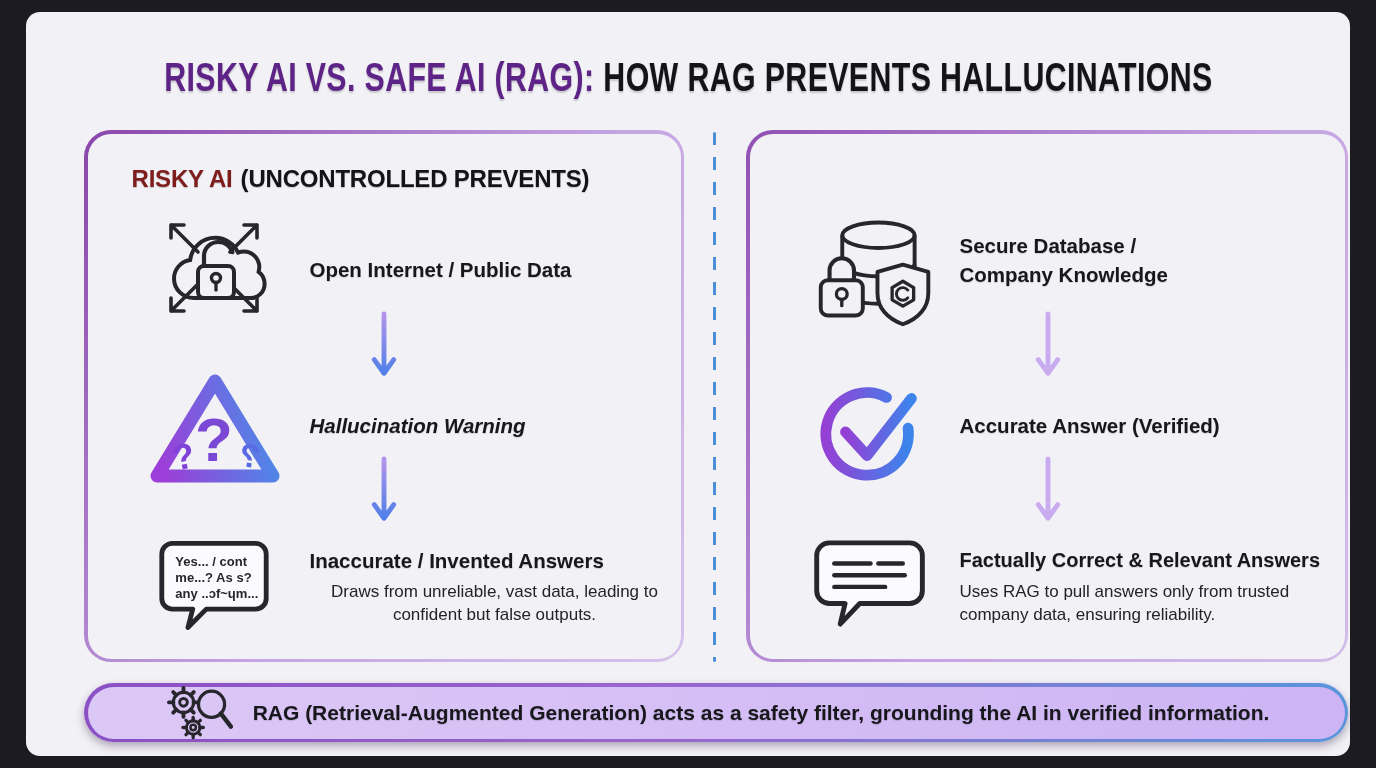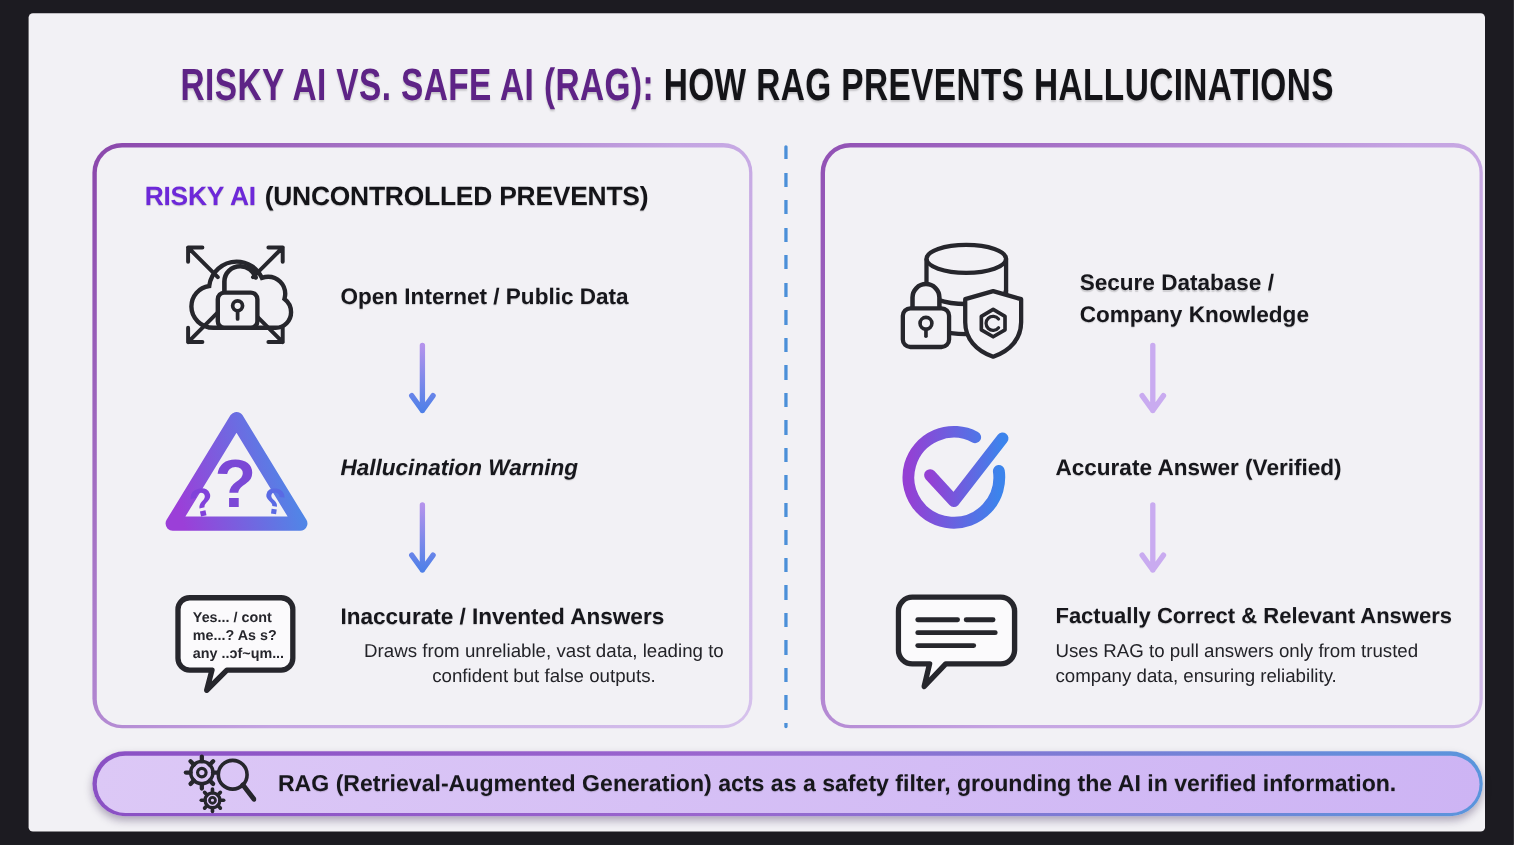--- a/index.html
+++ b/index.html
@@ -1,39 +1,39 @@
 <!DOCTYPE html>
 <html><head>
 <meta charset="utf-8">
 <style>
   html,body{margin:0;padding:0;background:#1c1b21;}
   .stage{position:relative;width:1376px;height:768px;background:#1c1b21;
          font-family:"Liberation Sans",sans-serif;overflow:hidden;}
   .card{position:absolute;left:26px;top:12px;width:1324px;height:744px;
-        background:#f2f1f5;border-radius:4px;}
+        background:#f2f1f5;border-radius:14px;}
 
   
   .title-row{position:absolute;left:0;top:42px;width:100%;display:flex;justify-content:center;}
   .title-text{font-size:41px;font-weight:700;white-space:nowrap;color:#141418;
               transform:scaleX(0.74);transform-origin:center;
               text-shadow:0 2px 2px rgba(0,0,0,0.18);letter-spacing:0.5px;}
   .title-hi{color:#5e2386;margin-right:12px;}
 
   
   .panel{position:absolute;top:118px;height:532px;border-radius:27px;padding:3.5px;
          box-sizing:border-box;}
   .panel-left{left:58px;width:600px;background:linear-gradient(125deg,#8a46ab,#c4a5e2 55%,#d6c2ec);}
   .panel-right{left:720px;width:602px;background:linear-gradient(125deg,#9150b4,#c5a4e2 55%,#d2bce9);}
   .panel-inner{position:relative;width:100%;height:100%;border-radius:23px;background:#f2f1f5;}
 
   .panel-heading{position:absolute;top:31px;font-size:24px;font-weight:700;color:#141418;
                  white-space:nowrap;letter-spacing:-0.2px;text-shadow:0 1px 1px rgba(0,0,0,0.2);}
   .panel-left .panel-heading{left:44px;}
   .panel-right .panel-heading{left:32px;}
-  .heading-hi{color:#6d28d9;}
+  .heading-hi{color:#7f1d1d;}
   .heading-rest{margin-left:8px;}
 
   .step-label{position:absolute;font-size:20.5px;font-weight:700;color:#17171c;
               line-height:29px;text-shadow:0 1px 1px rgba(0,0,0,0.15);}
   .step-desc{position:absolute;font-size:17px;font-weight:400;color:#232328;line-height:23px;}
   .icon-box{position:absolute;}
 
   .flow-arrow{position:absolute;width:26px;height:70px;}
 
   .divider{position:absolute;left:687px;top:120px;width:3px;height:530px;border-radius:2px;
@@ -155,21 +155,21 @@
             <path d="M33 56 A37 13 0 0 0 107 56" stroke="#26262c" stroke-width="4" fill="none"></path>
             <path d="M20 73 V63 A12.5 12.5 0 0 1 45 63 V73" stroke="#26262c" stroke-width="4.2" fill="#f2f1f5" stroke-linecap="round"></path>
             <rect x="11" y="73" width="43" height="36" rx="7" fill="#f2f1f5" stroke="#26262c" stroke-width="4"></rect>
             <circle cx="32.5" cy="87" r="5.5" stroke="#26262c" stroke-width="3.4" fill="none"></circle>
             <path d="M32.5 92.5 V99" stroke="#26262c" stroke-width="3.4" stroke-linecap="round"></path>
             <path d="M95 57 L121 64.5 V86 C121 101 111 112.5 95 118 C79 112.5 69 101 69 86 V64.5 Z" fill="#f2f1f5" stroke="#26262c" stroke-width="4" stroke-linejoin="round"></path>
             <path d="M95 74 L106 80.5 V93 L95 99.5 L84 93 V80.5 Z" stroke="#26262c" stroke-width="3.4" fill="none" stroke-linejoin="round"></path>
             <path d="M100 83 A6.5 6.5 0 1 0 100 91" stroke="#26262c" stroke-width="3" fill="none" stroke-linecap="round"></path>
           </svg>
         </div>
-        <div class="step-label" style="left:210px;top:109px;width:215px;margin-left:22px;">Secure Database / Company Knowledge</div>
+        <div class="step-label" style="left:210px;top:97px;width:215px;">Secure Database / Company Knowledge</div>
 
         <div class="flow-arrow" style="left:285px;top:177px;">
           <svg width="26" height="70" viewBox="0 0 26 72" fill="none">
             <path d="M13 3 V64 M3 50 L13 64 L23 50" stroke="#c9abf0" stroke-width="5" stroke-linecap="round" stroke-linejoin="round"></path>
           </svg>
         </div>
 
         <div class="icon-box" style="left:66px;top:238px;">
           <svg width="118" height="112" viewBox="0 0 120 112" fill="none">
             <defs>

